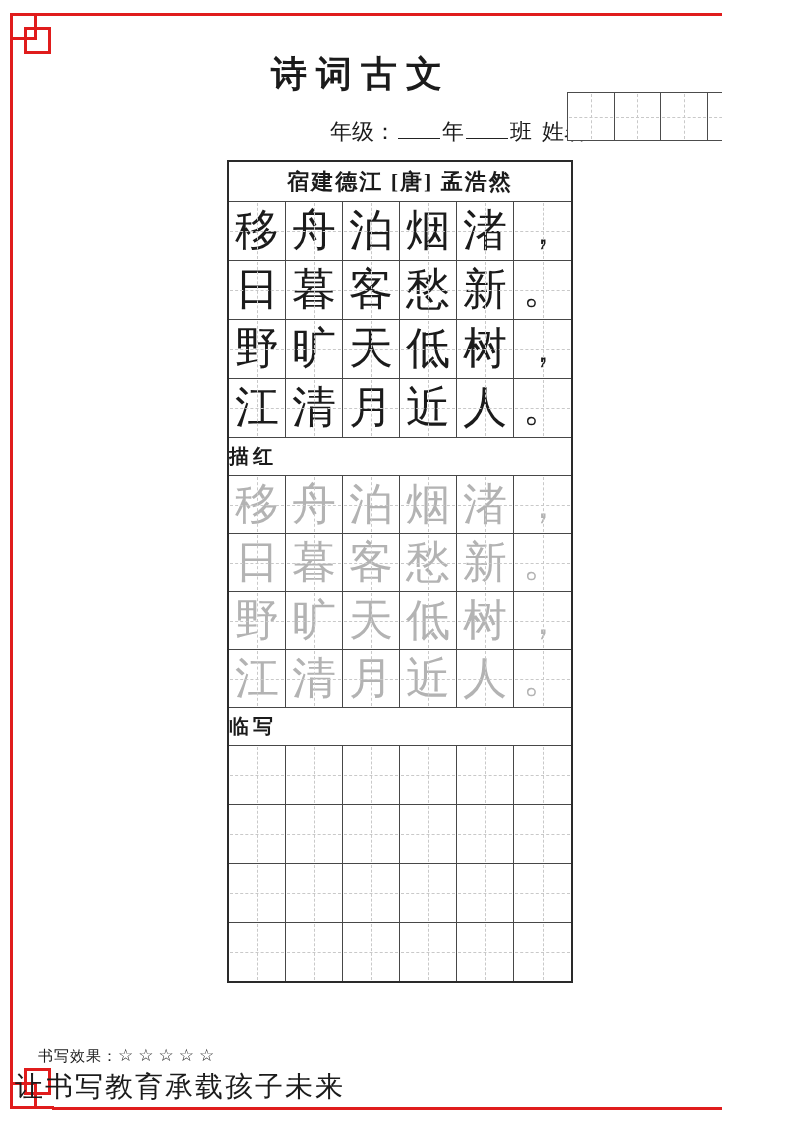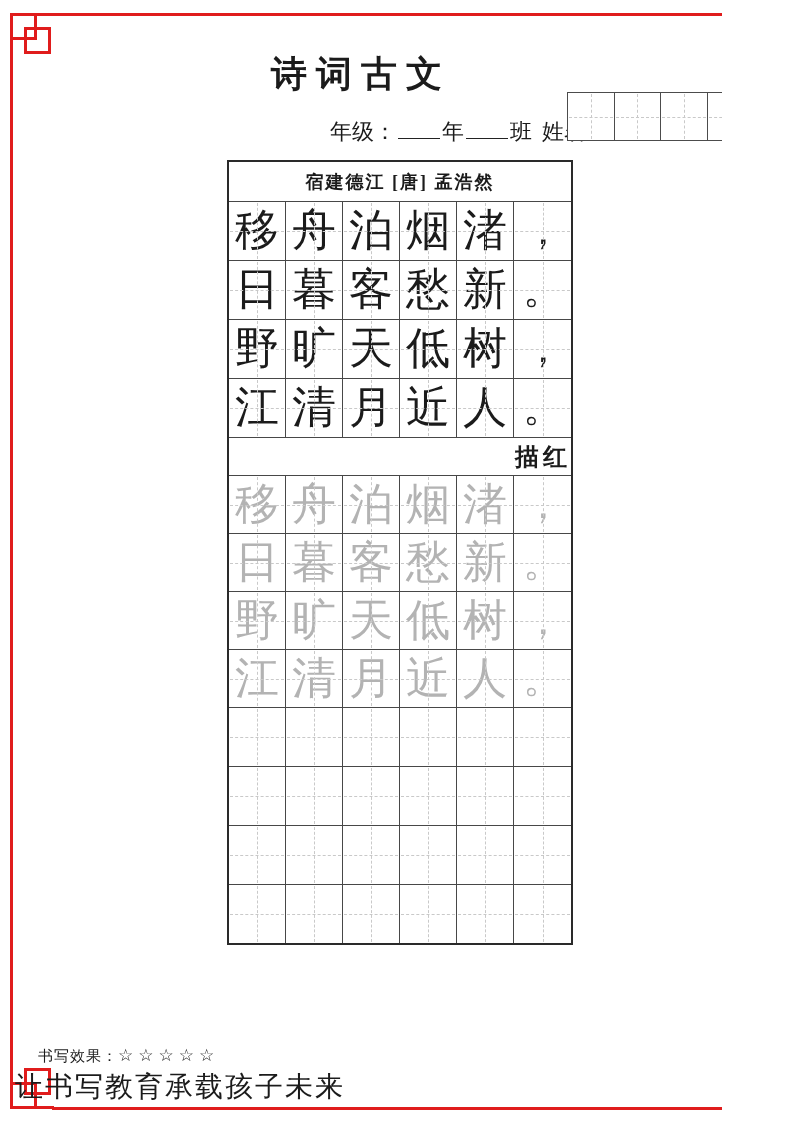--- a/index.html
+++ b/index.html
@@ -42,23 +42,23 @@
   .guide::before{content:"";position:absolute;left:1px;right:1px;top:50%;
     border-top:1px dashed var(--dash);}
   .guide::after{content:"";position:absolute;top:1px;bottom:1px;left:50%;
     border-left:1px dashed var(--dash);}
   
   .main-grid{position:absolute;left:227px;top:160px;width:346px;
     border:2px solid var(--grid-outer);background:#fff;}
   .g-row{display:grid;grid-template-columns:repeat(6,1fr);border-bottom:1px solid var(--grid-line);}
   .g-row:last-child{border-bottom:none;}
   .head-row{display:flex;align-items:center;justify-content:center;height:40px;
-    border-bottom:1px solid var(--grid-line);font-size:18px;font-weight:bold;letter-spacing:2px;}
-  .sect-row{display:flex;align-items:center;justify-content:flex-end;height:38px;
-    border-bottom:1px solid var(--grid-line);font-size:24px;font-weight:bold;letter-spacing:4px;}
+    border-bottom:1px solid var(--grid-line);font-size:22px;font-weight:bold;letter-spacing:2px;}
+  .sect-row{display:flex;align-items:center;justify-content:flex-start;height:38px;
+    border-bottom:1px solid var(--grid-line);font-size:20px;font-weight:bold;letter-spacing:4px;}
   .cell{position:relative;height:58px;border-right:1px solid var(--grid-line);
     display:flex;align-items:center;justify-content:center;font-size:44px;line-height:1;}
   .t-row .cell{height:57px;}
   .cell:last-child{border-right:none;}
   .cell.punct{justify-content:flex-start;padding-left:9px;font-size:40px;}
   .ink-cell{color:var(--ink);}
   .trace-cell{color:var(--trace);}
   
   .effect-line{position:absolute;left:38px;top:1045px;font-size:15px;letter-spacing:1px;text-align:center;}
   .stars{font-family:"DejaVu Sans","Liberation Sans",sans-serif;font-size:17px;letter-spacing:5px;}
@@ -186,20 +186,23 @@
     </div>
     <div class="g-row t-row">
       <div class="cell guide trace-cell">江</div>
       <div class="cell guide trace-cell">清</div>
       <div class="cell guide trace-cell">月</div>
       <div class="cell guide trace-cell">近</div>
       <div class="cell guide trace-cell">人</div>
       <div class="cell guide trace-cell punct">。</div>
     </div>
 
+    <div class="sect-row">
+      <span>临写</span>
+    </div>
 
     <div class="g-row">
       <div class="cell guide"></div>
       <div class="cell guide"></div>
       <div class="cell guide"></div>
       <div class="cell guide"></div>
       <div class="cell guide"></div>
       <div class="cell guide"></div>
     </div>
     <div class="g-row">

